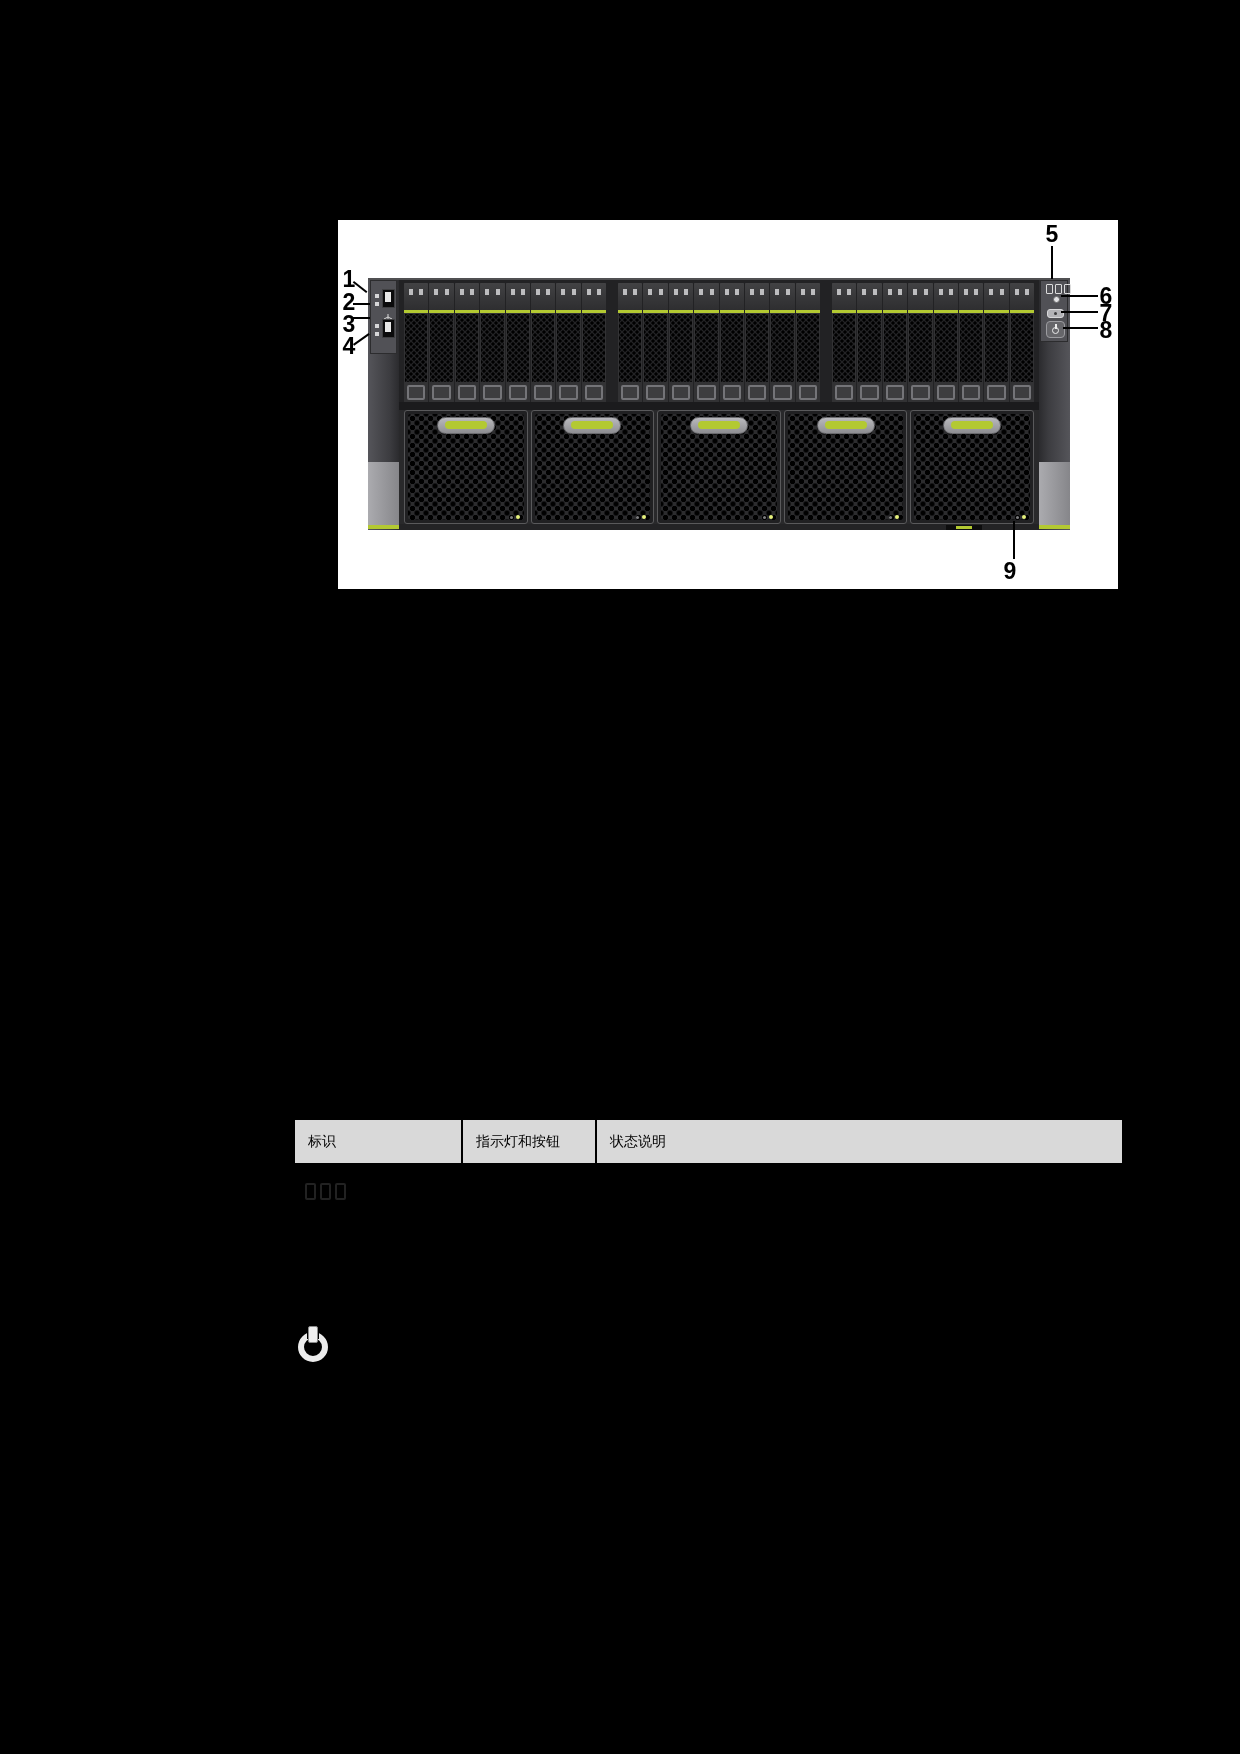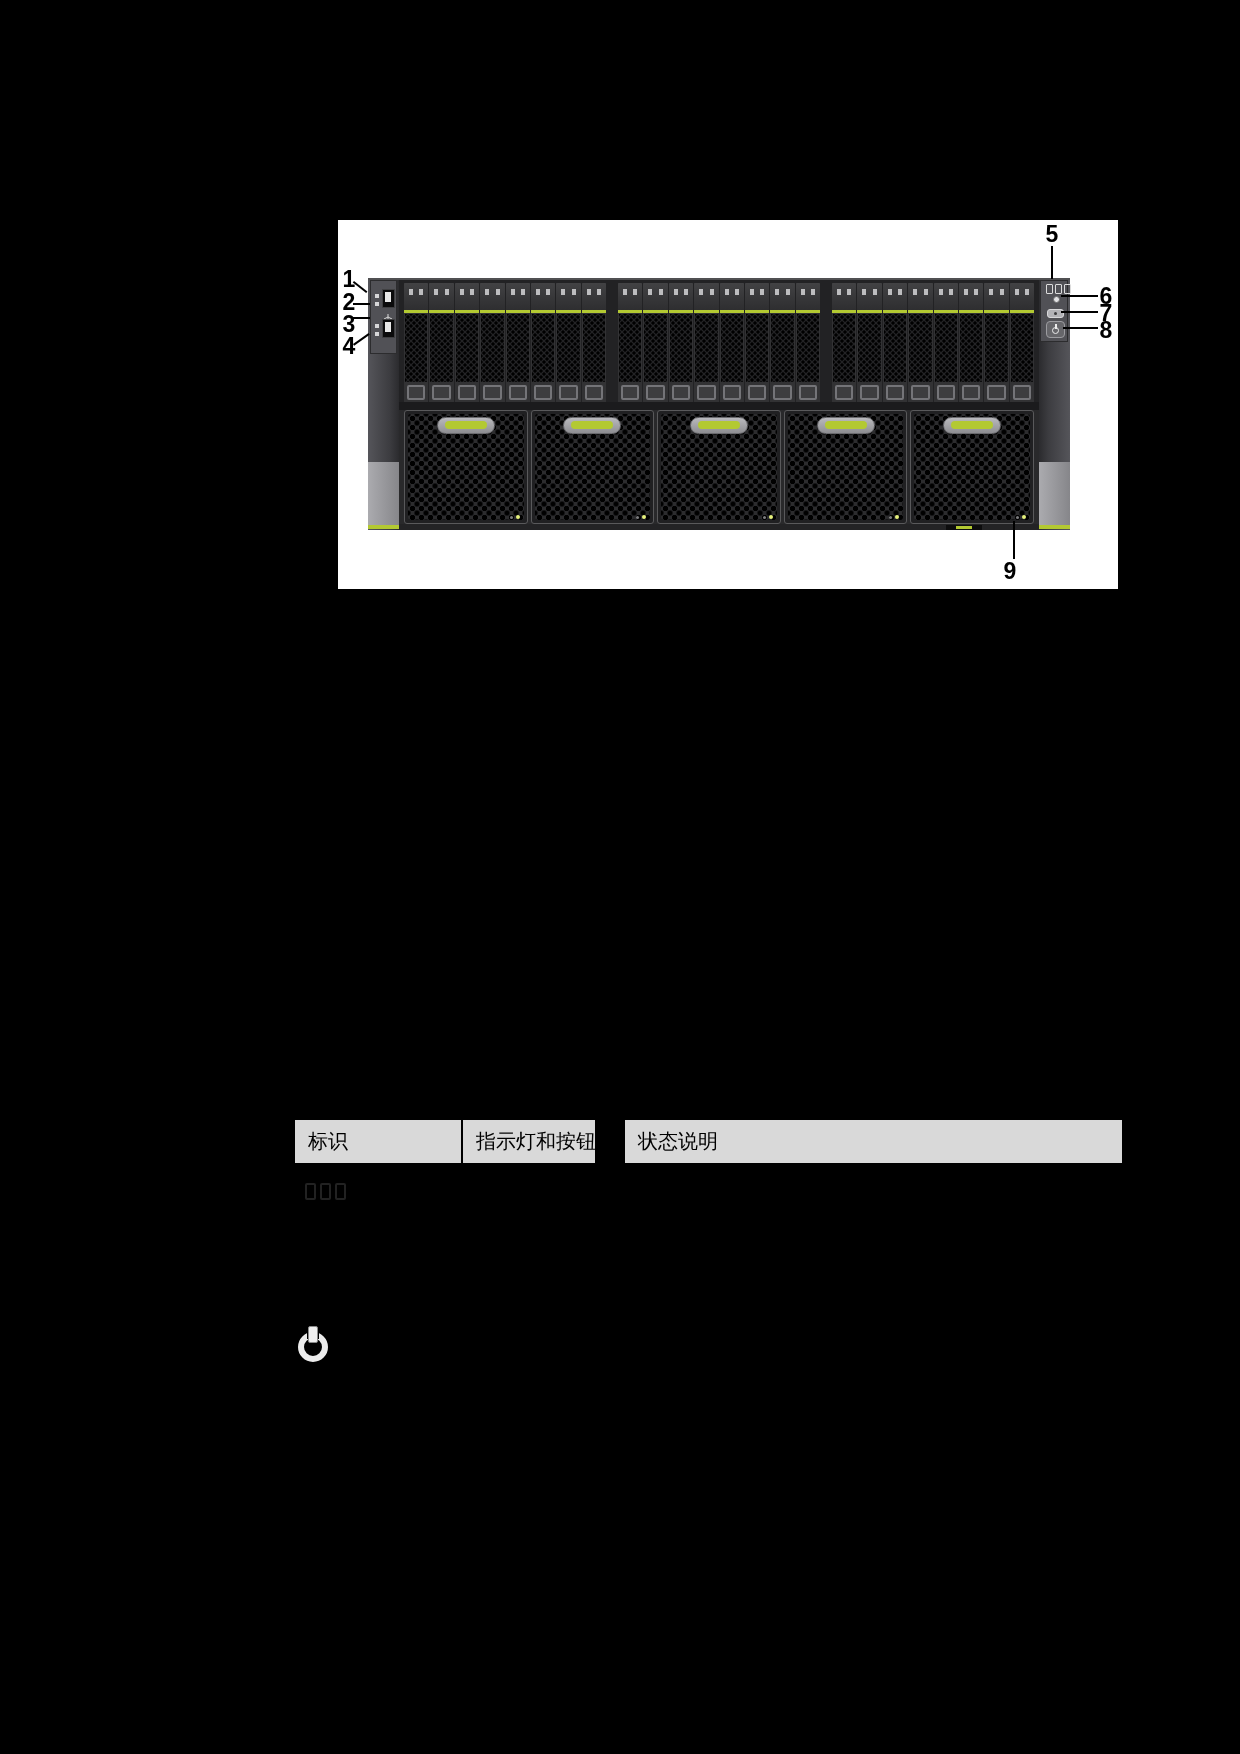--- a/index.html
+++ b/index.html
@@ -101,23 +101,23 @@
   .l4{left:15px;top:124px;width:19px;height:2px;transform:rotate(-35deg);transform-origin:0 0;}
   .l5{left:713px;top:26px;width:2px;height:33px;}
   .l6{left:723px;top:75px;width:37px;height:2px;}
   .l7{left:723px;top:91px;width:37px;height:2px;}
   .l8{left:725px;top:107px;width:35px;height:2px;}
   .l9{left:675px;top:301px;width:2px;height:38px;}
 
   
   .doc-table{position:absolute;left:293px;top:1118px;width:831px;background:#000;
              padding:2px;box-sizing:border-box;display:flex;gap:2px;}
-  .th{height:43px;background:#d9d9d9;color:#000;font-size:20px;line-height:43px;
+  .th{height:43px;background:#d9d9d9;color:#000;font-size:14px;line-height:43px;
       padding-left:13px;box-sizing:border-box;white-space:nowrap;overflow:hidden;}
-  .th.c1{width:166px;} .th.c2{width:132px;} .th.c3{flex:1;margin-left:28px;}
+  .th.c1{width:166px;} .th.c2{width:132px;} .th.c3{flex:1;}
 
   
   .tube{position:absolute;left:305px;top:1183px;display:flex;gap:4px;}
   .tube i{display:block;width:11px;height:17px;border:2px solid #222;border-radius:2px;box-sizing:border-box;}
   .pwr{position:absolute;left:292px;top:1326px;width:42px;height:36px;}
   .pwr .ring{position:absolute;left:6px;top:6px;width:30px;height:30px;border:6px solid #ececec;
              border-radius:50%;box-sizing:border-box;}
   .pwr .notch{position:absolute;left:15px;top:4px;width:12px;height:9px;background:#000;}
   .pwr .bar{position:absolute;left:16px;top:0;width:10px;height:17px;background:#efefef;
             border:1px solid #8a8a8a;border-radius:2px;box-sizing:border-box;}

